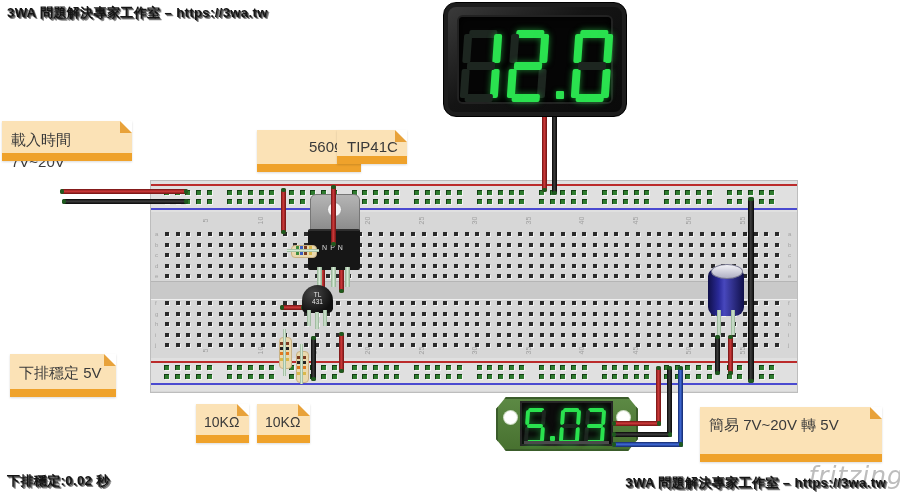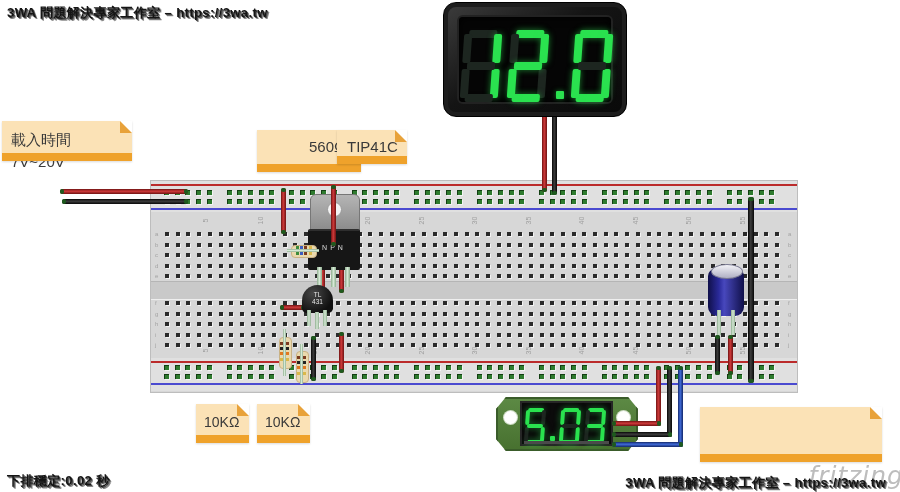--- a/index.html
+++ b/index.html
@@ -1050,28 +1050,32 @@
       <div class="bar"></div>
   </div>
   <div class="note" style="left:257px;top:130px;width:64px;height:42px;padding-left:40px;">
     <span class="txt" style="padding:6px 0 0 12px;">560Ω</span>
       <div class="bar"></div>
   </div>
   <div class="note" style="left:337px;top:130px;width:70px;height:34px;">
     <span class="txt" style="padding:6px 0 0 10px;">TIP41C</span>
       <div class="bar"></div>
   </div>
+  <div class="note" style="left:10px;top:354px;width:106px;height:43px;">
+    <span class="txt">下排穩定 5V</span>
+      <div class="bar"></div>
+  </div>
   <div class="note" style="left:196px;top:404px;width:53px;height:39px;font-size:14px;">
     <span class="txt" style="padding:8px 0 0 8px;">10KΩ</span>
       <div class="bar"></div>
   </div>
   <div class="note" style="left:257px;top:404px;width:53px;height:39px;font-size:14px;">
     <span class="txt" style="padding:8px 0 0 8px;">10KΩ</span>
       <div class="bar"></div>
   </div>
   <div class="note" style="left:700px;top:407px;width:182px;height:55px;">
     <span class="txt" style="padding:7px 9px 12px 9px;">
-      <br>
+      <span>簡易 7V~20V 轉 5V</span><br>
     </span>
     <div class="bar"></div>
   </div>
 
 </div>
 
 </body></html>

